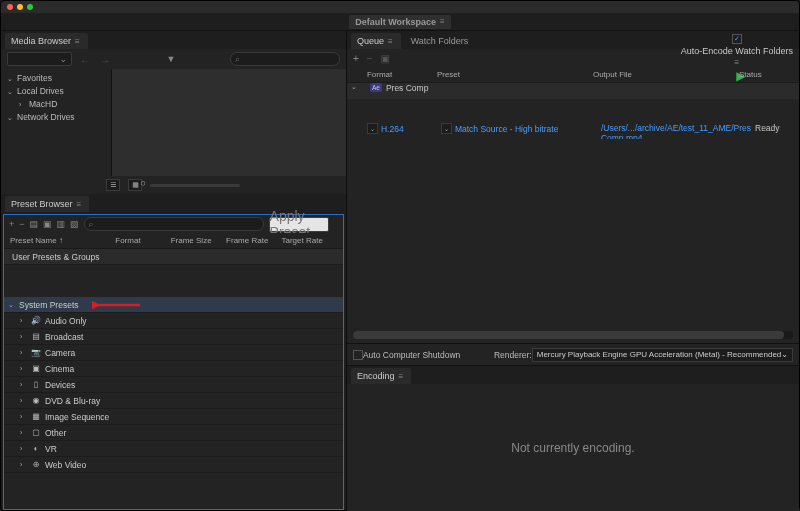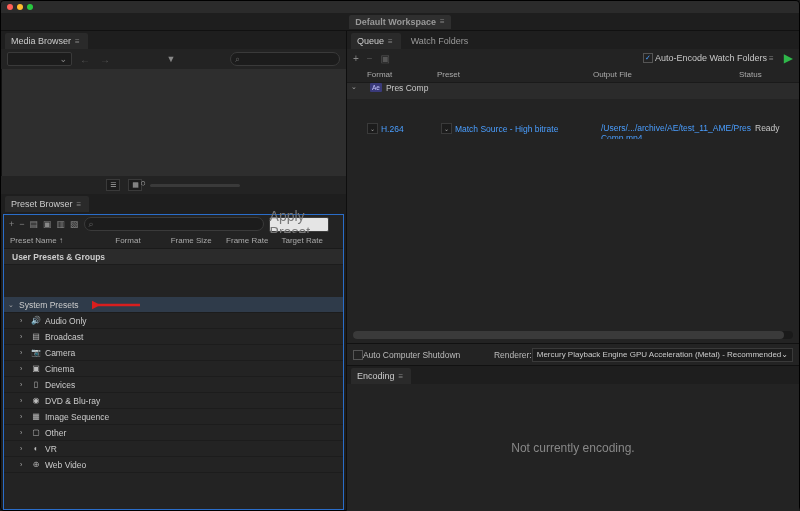--- a/index.html
+++ b/index.html
@@ -50,21 +50,21 @@
   .pb-row.sel { background:#2f3b4a; }
   .pb-row.sub { padding-left:16px; }
   .picon { width:10px; text-align:center; color:#bbb; font-size:8px;}
   .arrow-anno { position:relative;margin-top:32px; }
   .red-arrow { position:absolute; left:88px; top:1px; pointer-events:none; }
 
   
   .queue { flex:1; background:#232323; display:flex; flex-direction:column; border-bottom:1px solid #111;}
   .q-toolbar { height:18px; display:flex; align-items:center; padding:0 6px; gap:8px; }
   .q-btn { color:#888; font-size:10px; }
-  .q-right { margin-left:auto; display:flex; align-items:center; gap:2px; }
+  .q-right { margin-left:auto; display:flex; align-items:center; gap:2px;flex-direction:column; }
   .chk { width:10px; height:10px; border:1px solid #555; display:inline-flex; align-items:center; justify-content:center; color:#4a9eff; font-size:7px;}
   .play { color:#2fb74a; font-size:12px; margin-left:8px;}
   .q-head { height:16px; display:flex; align-items:center; padding:0 20px; font-size:8px; color:#aaa; border-bottom:1px solid #1a1a1a;}
   .qc-format{width:70px;} .qc-preset{width:156px;} .qc-out{flex:1;} .qc-stat{width:40px;}
   .q-row { height:16px; display:flex; align-items:flex-start; font-size:8.5px; padding:0 4px; gap:4px;}
   .q-row.src { background:#2b2b2b; }
   .ae-badge { background:#3a3a7a; color:#c7c7ff; font-size:6.5px; padding:1px 2px; border-radius:1px; margin-left:8px;}
   .drop { display:inline-flex; align-items:center; gap:3px; color:#4a9eff; }
   .drop-carat { width:11px; height:11px; background:#1c1c1c; border:1px solid #3a3a3a; display:inline-flex; align-items:center; justify-content:center; color:#aaa; font-size:6px;}
   .link { color:#4a9eff; cursor:pointer; }
@@ -114,20 +114,38 @@
               <span>⌄</span>
             </div>
           <span class="nav-arrow">←</span>
           <span class="nav-arrow">→</span>
           <span class="funnel pb-ico">▼</span>
           <div class="mb-search">
               <span>⌕</span>
             </div>
         </div>
         <div class="mb-body">
+          <div class="mb-tree">
+            <div class="tree-item">
+                <span class="chev">⌄</span>
+                <span>Favorites</span>
+              </div>
+            <div class="tree-item">
+                <span class="chev">⌄</span>
+                <span>Local Drives</span>
+              </div>
+            <div class="tree-item sub">
+                <span class="chev">›</span>
+                <span>MacHD</span>
+              </div>
+            <div class="tree-item">
+                <span class="chev">⌄</span>
+                <span>Network Drives</span>
+              </div>
+          </div>
           <div class="mb-content"></div>
         </div>
         <div class="mb-footer">
           <div class="vbtn">☰</div>
           <div class="vbtn">▦</div>
           <div class="zoom"></div>
         </div>
       </div>
 
       <div class="panel-tabrow">
@@ -150,21 +168,21 @@
           <div class="apply">Apply Preset</div>
         </div>
         <div class="pb-head">
           <span class="pbcol-name"><span>Preset Name</span> <span>↑</span></span>
           <span class="pbcol">Format</span>
           <span class="pbcol">Frame Size</span>
           <span class="pbcol">Frame Rate</span>
           <span class="pbcol">Target Rate</span>
         </div>
         <div class="pb-row group">
-          <span style="padding-left:4px;font-weight:bold;">User Presets &amp; Groups</span>
+          <span style="padding-left:4px;">User Presets &amp; Groups</span>
         </div>
         <div class="pb-row sel arrow-anno">
           <span class="chev">⌄</span>
           <span>System Presets</span>
           <svg class="red-arrow" width="50" height="14">
             <defs>
                 <marker id="ah" markerWidth="6" markerHeight="6" refX="1" refY="3" orient="auto">
                   <path d="M6,0 L0,3 L6,6 Z" fill="#d81e1e"></path>
                 </marker>
               </defs>

